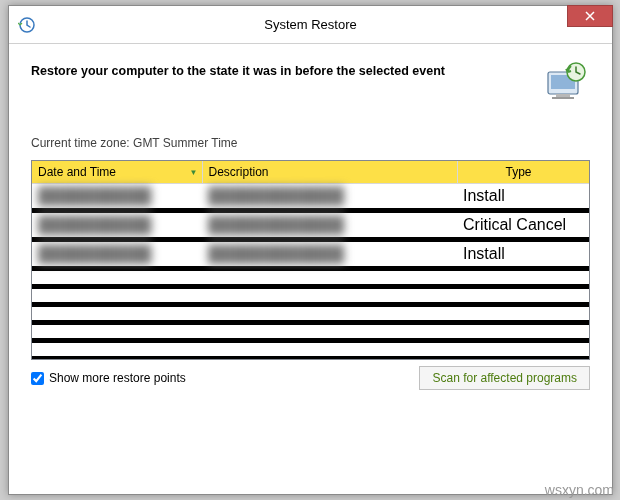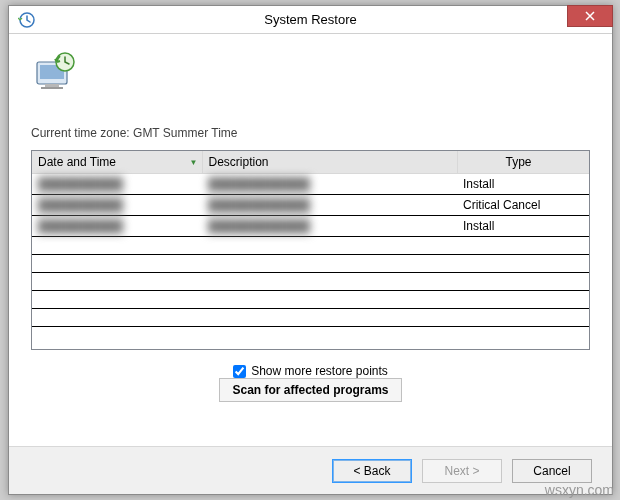--- a/index.html
+++ b/index.html
@@ -15,21 +15,21 @@
   .window {
     position: absolute;
     top: 5px; left: 8px;
     width: 605px;
     height: 490px;
     background: #fff;
     border: 1px solid #8a8a8a;
     box-shadow: 0 0 8px rgba(0,0,0,0.3);
   }
   .titlebar {
-    height: 28px;
+    height: 38px;
     border-bottom: 1px solid #d0d0d0;
     display: flex;
     align-items: center;
     position: relative;
     background: #fff;
   }
   .titlebar .icon-slot {
     width: 24px; height: 24px;
     margin-left: 6px;
     display: flex; align-items: center; justify-content: center;
@@ -89,52 +89,51 @@
     width: 100%;
     table-layout: fixed;
   }
   th {
     text-align: left;
     font-weight: normal;
     font-size: 12px;
     padding: 4px 6px;
     border-right: 1px solid #d8d8d8;
     border-bottom: 1px solid #d8d8d8;
-    background: #e5e5e5;
+    background: #fde047;
     position: relative;
   }
   th .sort-ind {
     position: absolute;
     right: 4px; top: 50%;
     transform: translateY(-50%);
     font-size: 8px;
     color: #3a8a3a;
   }
   th:last-child { border-right: none; padding-left: 48px; }
   td {
     padding: 3px 6px;
-    font-size: 12px;
-    border-bottom: 1px solid #000000;
+    font-size: 16px;
+    border-bottom: 5px solid #000000;
     height: 18px;
     vertical-align: middle;
   }
   .col-date { width: 170px; }
   .col-desc { width: 255px; }
   .col-type { }
   .blurred {
     filter: blur(4px);
     color: #777;
     user-select: none;
   }
   .bottom-row {
     display: flex;
     justify-content: space-between;
     align-items: center;
-    margin-top: 14px;
-    flex-direction: column;
+    margin-top: 6px;
   }
   .checkbox-row {
     display: flex;
     align-items: center;
     gap: 5px;
   }
   input[type="checkbox"] {
     margin: 0;
   }
   .btn {
@@ -142,24 +141,23 @@
     height: 24px;
     font-size: 12px;
     font-family: inherit;
     background: #efefef;
     border: 1px solid #acacac;
     padding: 0 12px;
     cursor: default;
   }
   .btn.wide {
     min-width: 150px;
-    color: #000000;
+    color: #4d7c0f;
     border-color: #c0c0c0;
     background: #f5f5f5;
-    font-weight: bold;
   }
   .btn.disabled {
     color: #9a9a9a;
     border-color: #c8c8c8;
     background: #f4f4f4;
   }
   .btn.default {
     border: 1px solid #3399ff;
     box-shadow: inset 0 0 0 1px #7eb4ea;
   }
@@ -198,20 +196,21 @@
     <div class="title">System Restore</div>
     <div class="close-btn">
       <svg width="10" height="10" viewBox="0 0 10 10">
           <path d="M1 1 L9 9 M9 1 L1 9" stroke="#fff" stroke-width="1.5"></path>
         </svg>
     </div>
   </div>
 
   <div class="body">
     <div class="header-row">
+      <div class="header-text">Restore your computer to the state it was in before the selected event</div>
       <div class="header-icon">
         <svg width="48" height="48" viewBox="0 0 48 48">
           <rect x="6" y="14" width="30" height="22" rx="2" fill="#dce8f4" stroke="#5a7a9a" stroke-width="1.2"></rect>
           <rect x="9" y="17" width="24" height="14" fill="#8fb4d9"></rect>
           <rect x="14" y="36" width="14" height="3" fill="#b8b8b8"></rect>
           <rect x="10" y="39" width="22" height="2" fill="#9a9a9a"></rect>
           <circle cx="34" cy="14" r="9" fill="#e8f4e0" stroke="#4a9a3a" stroke-width="1.5"></circle>
           <path d="M34 9 V14 L38 16" stroke="#3a7a2a" stroke-width="1.5" fill="none" stroke-linecap="round"></path>
           <path d="M26 14 a8 8 0 0 1 3 -6" stroke="#4a9a3a" stroke-width="2" fill="none"></path>
           <path d="M26 14 l-2 -3 M26 14 l3 -1" stroke="#4a9a3a" stroke-width="2" fill="none"></path>
@@ -285,21 +284,16 @@
 
     <div class="bottom-row">
       <label class="checkbox-row">
         <input type="checkbox" checked="" style="">
         <span>Show more restore points</span>
       </label>
       <button class="btn wide">Scan for affected programs</button>
     </div>
   </div>
 
-  <div class="footer">
-    <button class="btn default">&lt; Back</button>
-    <button class="btn disabled">Next &gt;</button>
-    <button class="btn">Cancel</button>
-  </div>
 
 </div>
 
 <div class="watermark">wsxyn.com</div>
 
 </body></html>

